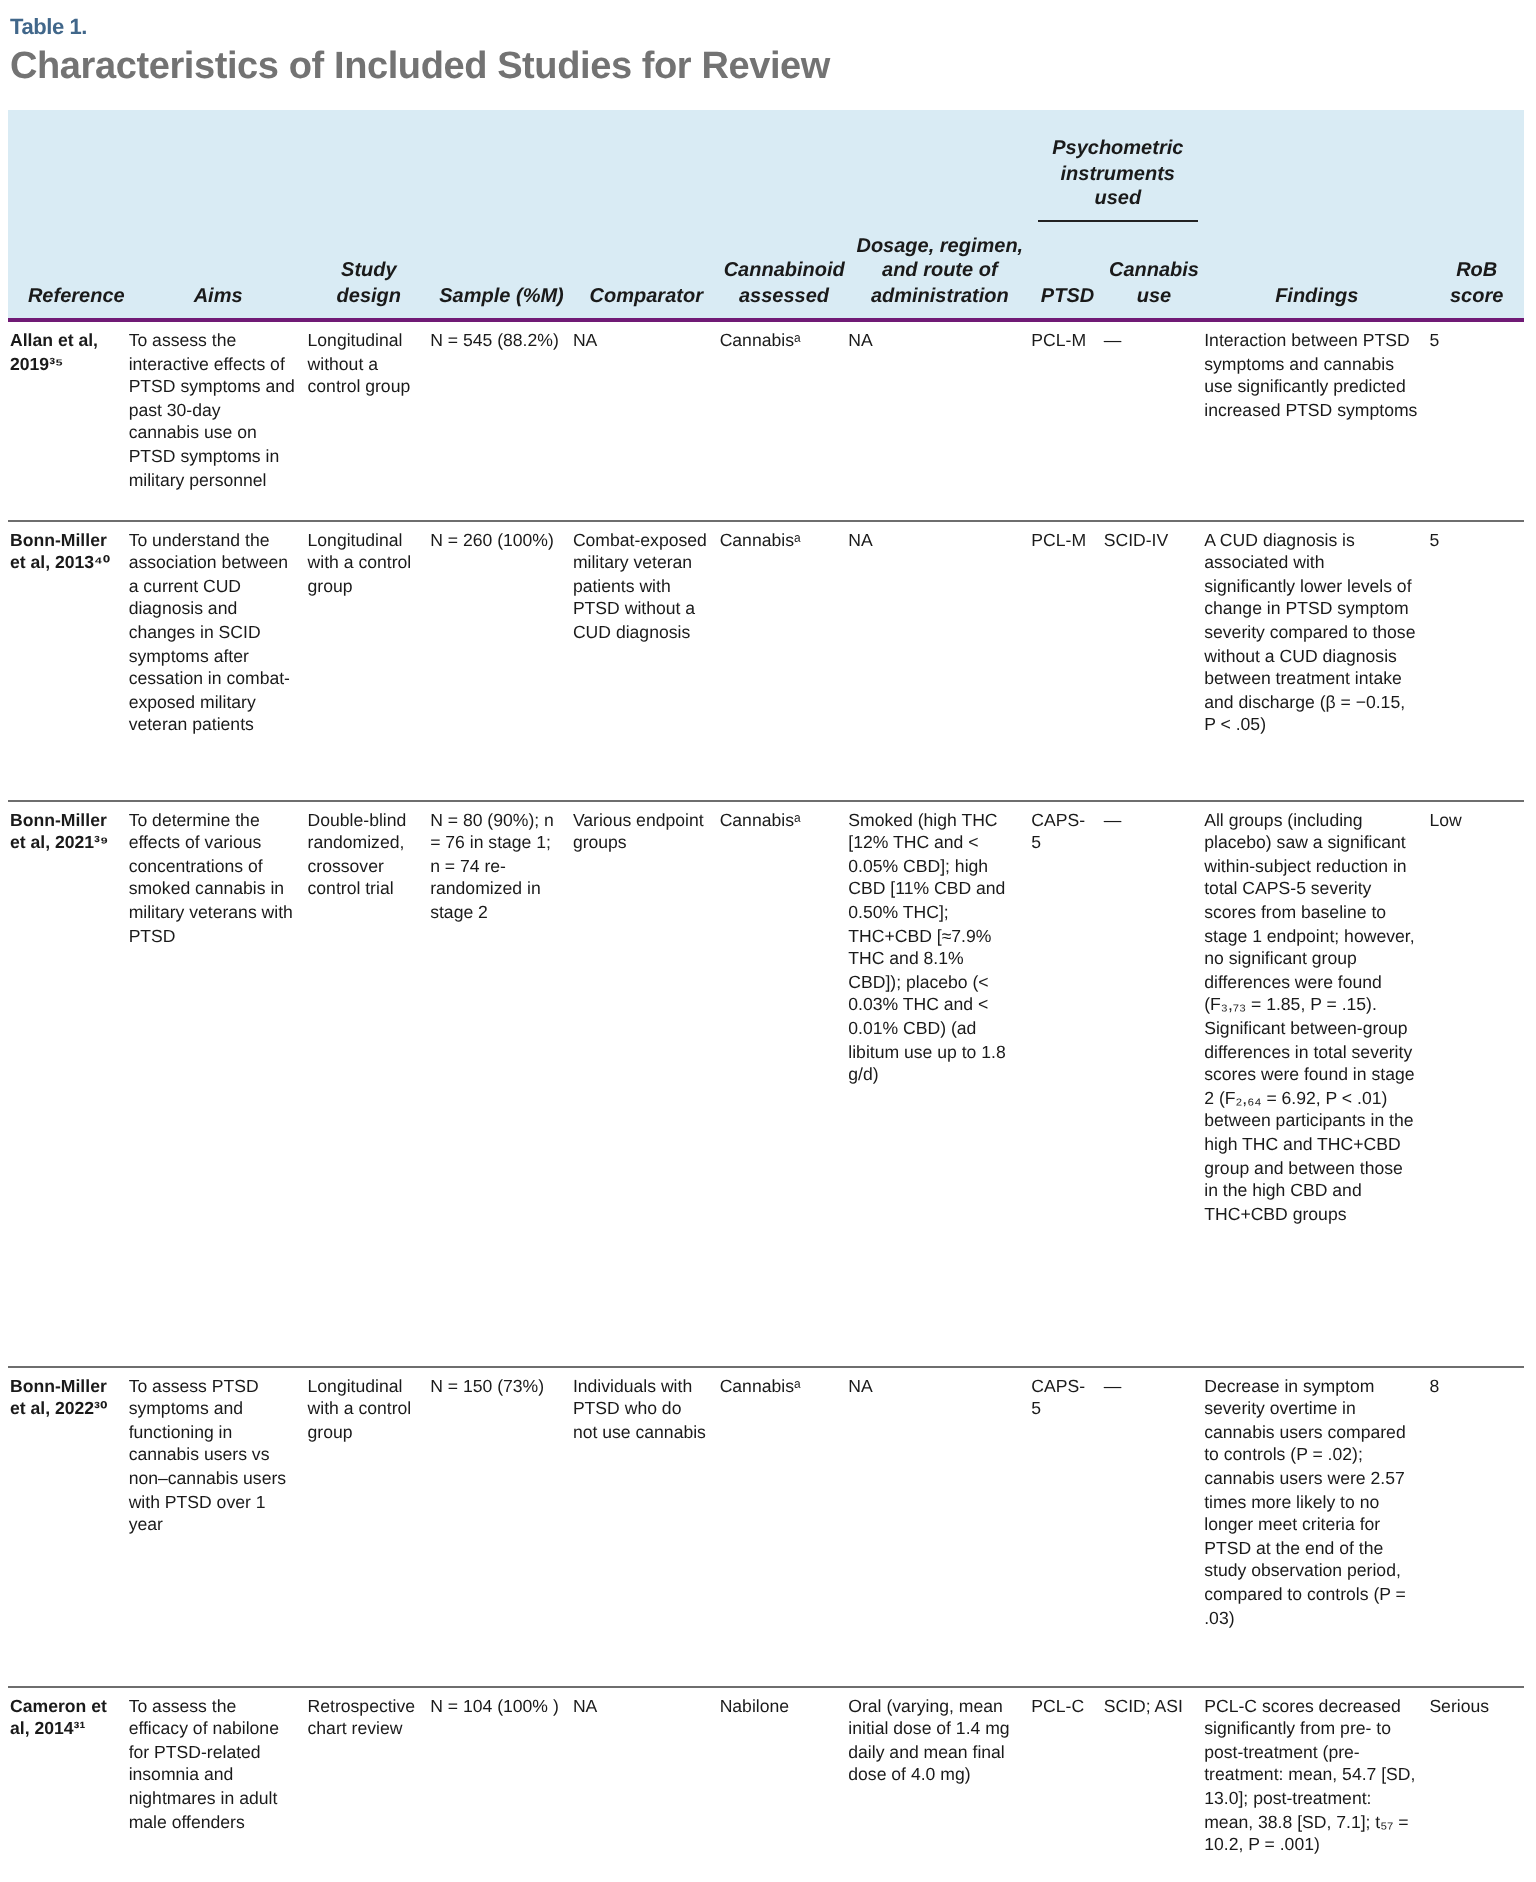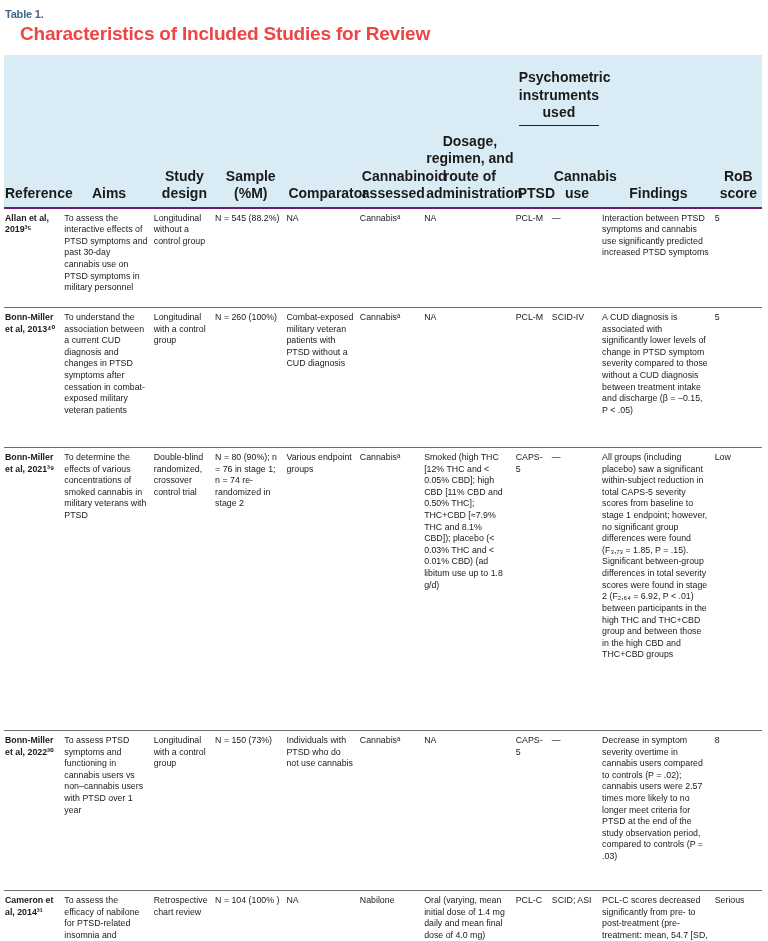--- a/index.html
+++ b/index.html
@@ -12,49 +12,50 @@
   .table-label {
     font-size: 11px;
     font-weight: bold;
     color: #41678a;
     letter-spacing: -0.2px;
     margin-left: 1px;
   }
   .table-heading {
     font-size: 19px;
     font-weight: bold;
-    color: #ef4444;
+    color: #737373;
     letter-spacing: -0.2px;
-    margin: 3px 0 10px 16px;
+    margin: 3px 0 10px 1px;
   }
   table {
     border-collapse: collapse;
     table-layout: fixed;
     width: 758px;
   }
   col.c-reference    { width: 60px; }
   col.c-aims         { width: 89px; }
   col.c-design       { width: 61px; }
   col.c-sample       { width: 71px; }
   col.c-comparator   { width: 73px; }
   col.c-cannabinoid  { width: 64px; }
   col.c-dosage       { width: 91px; }
   col.c-ptsd         { width: 36px; }
   col.c-cannabisuse  { width: 50px; }
   col.c-findings     { width: 112px; }
   col.c-rob          { width: 47px; }
 
   thead th {
     background: #d9ebf4;
-    font-size: 14px;
+    font-size: 10px;
     font-weight: bold;
     line-height: 1.25;
     vertical-align: bottom;
     text-align: center;
     padding: 3px 2px 4px 2px;
+    font-style: italic;
   }
   thead tr.group-row th { vertical-align: bottom; padding-top: 14px; }
   thead tr.head-row th { border-bottom: 2px solid #701a75; }
   thead th.th-reference { text-align: right; padding-left: 1px; }
   .psych-group-label {
     display: block;
     border-bottom: 1px solid #222222;
     padding-bottom: 3px;
     margin: 0 1px;
   }
@@ -134,21 +135,21 @@
       <td>NA</td>
       <td>Cannabisᵃ</td>
       <td>NA</td>
       <td>PCL-M</td>
       <td>—</td>
       <td>Interaction between PTSD symptoms and cannabis use significantly predicted increased PTSD symptoms</td>
       <td class="cell-rob">5</td>
     </tr>
     <tr class="row-bm2013">
       <td class="cell-reference">Bonn-Miller et al, 2013⁴⁰</td>
-      <td>To understand the association between a current CUD diagnosis and changes in PTSD symptoms after cessation in combat-exposed military veteran patients</td>
+      <td>To understand the association between a current CUD diagnosis and changes in SCID symptoms after cessation in combat-exposed military veteran patients</td>
       <td>Longitudinal with a control group</td>
       <td>N = 260 (100%)</td>
       <td>Combat-exposed military veteran patients with PTSD without a CUD diagnosis</td>
       <td>Cannabisᵃ</td>
       <td>NA</td>
       <td>PCL-M</td>
       <td>SCID-IV</td>
       <td>A CUD diagnosis is associated with significantly lower levels of change in PTSD symptom severity compared to those without a CUD diagnosis between treatment intake and discharge (β = −0.15, P &lt; .05)</td>
       <td class="cell-rob">5</td>
     </tr>

